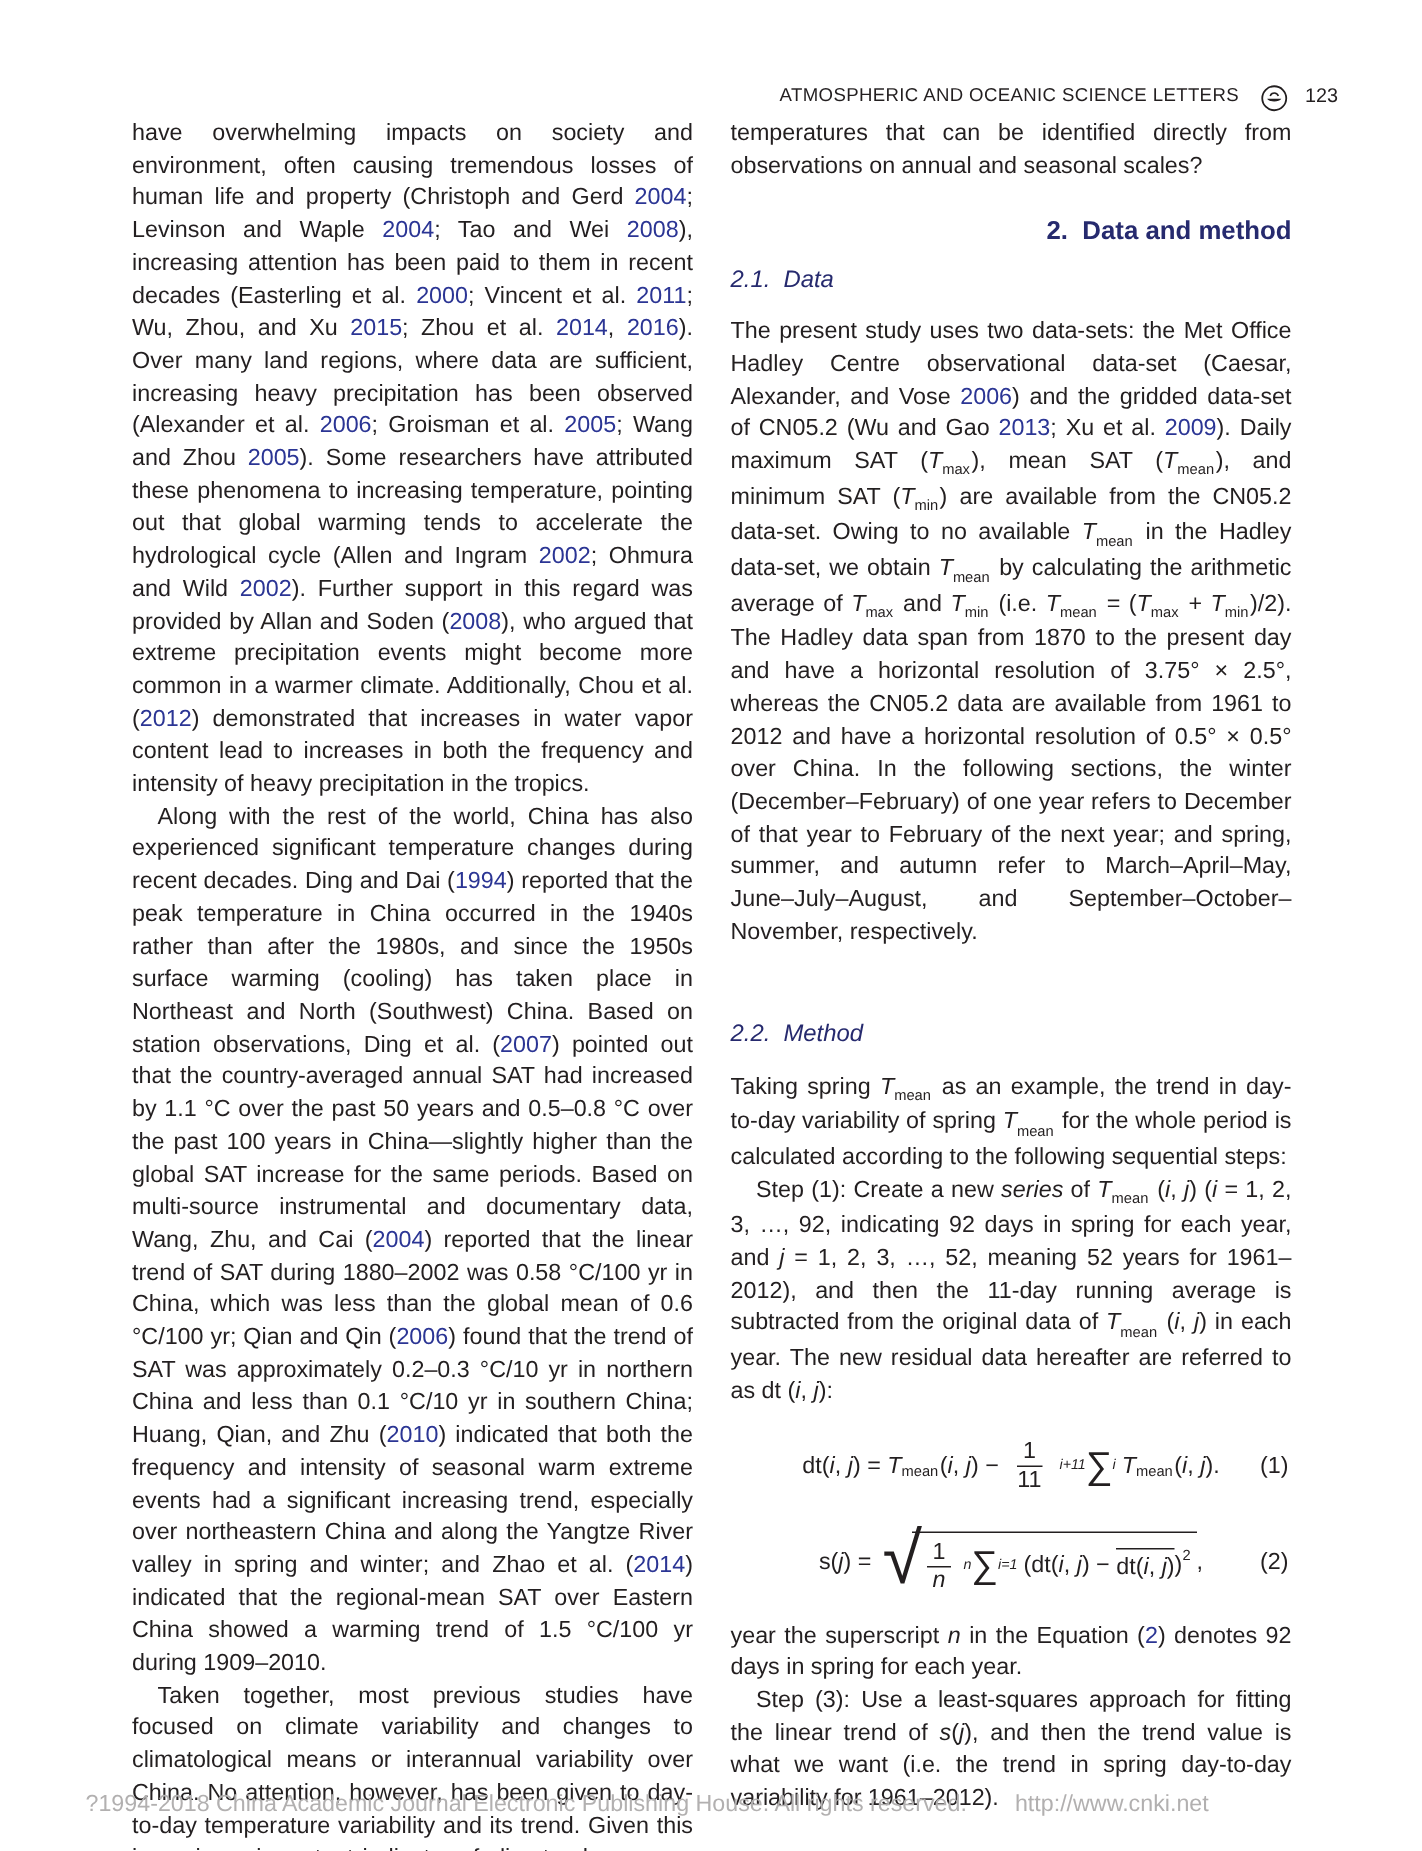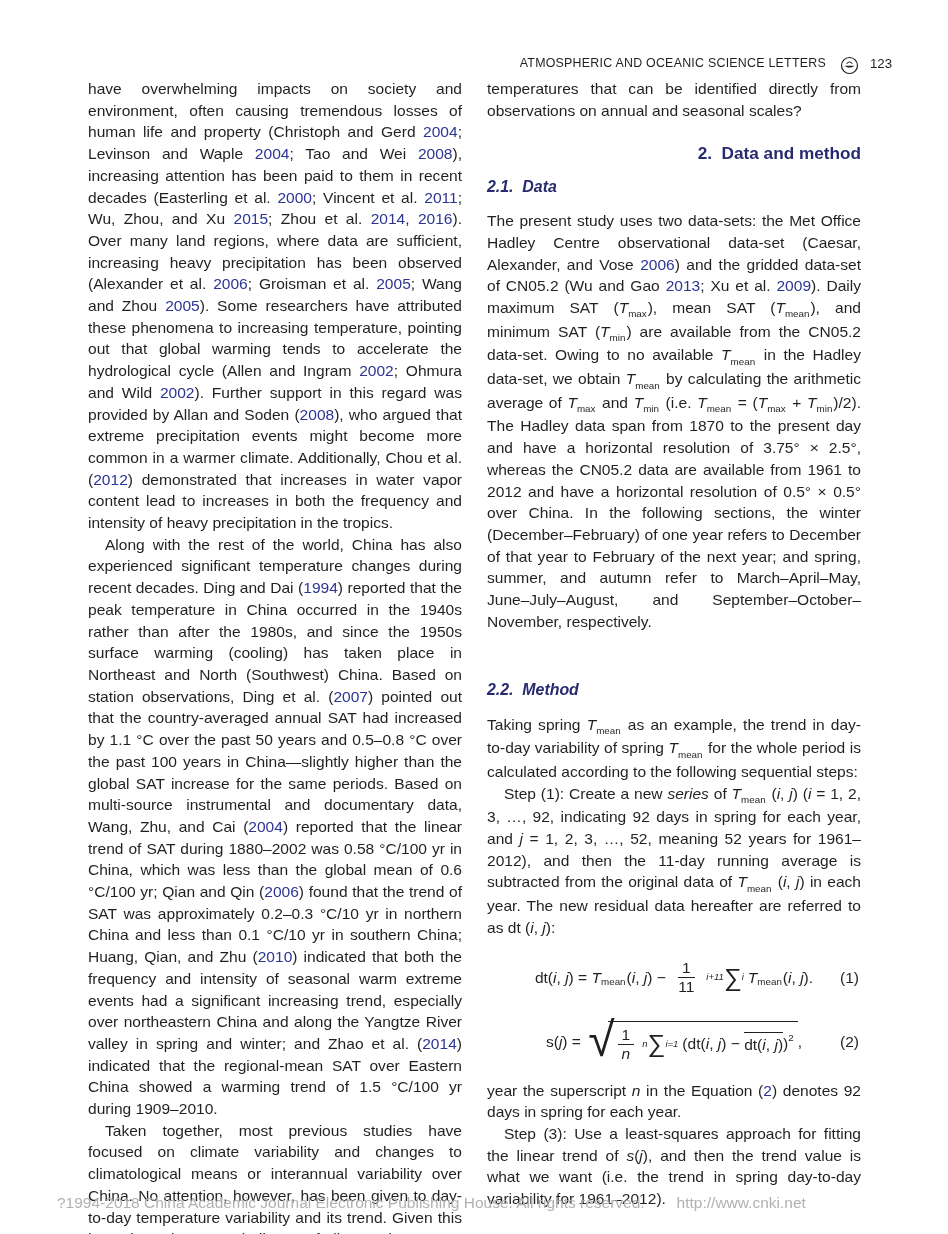--- a/index.html
+++ b/index.html
@@ -10,21 +10,21 @@
   .header{position:absolute;top:56px;right:56px;display:flex;}
   .journal{font-size:12.4px;letter-spacing:.25px;color:var(--text)}
   .logo{width:19px;height:19px;margin:0 11px 0 14px;color:var(--text)}
   .pagenum{font-size:13.2px}
   
   .cols{position:absolute;top:78px;left:88px;right:87px;display:flex;gap:25px}
   .col{width:374px;font-size:15.55px;line-height:21.7px;text-align:justify}
   .para{margin:0}
   .para.ind{text-indent:17px}
   .h-sec{color:var(--heading);font-size:17.2px;font-weight:bold;margin-top:22px;text-align:right;line-height:1.2}
-  .h-sub{color:var(--heading);font-size:15.9px;font-weight:bold;font-style:italic;margin-top:13px;text-align:left;line-height:1.2}
+  .h-sub{color:var(--heading);font-size:15.9px;font-weight:normal;font-style:italic;margin-top:13px;text-align:left;line-height:1.2}
   .mt14{margin-top:14px}
   .mt36{margin-top:48px}
   
   .sg-i{font-style:italic}
   .sg-y{color:var(--link)}
   .sg-sub{font-size:9.8px;position:relative;top:4.5px;margin-right:1px}
   .sg-sup{font-size:9.8px;position:relative;top:-6px}
   
   .eq{position:relative;display:flex;justify-content:center;align-items:center;margin:15px 0 13px;min-height:48px}
   .eq-body{display:inline-flex;align-items:center}

